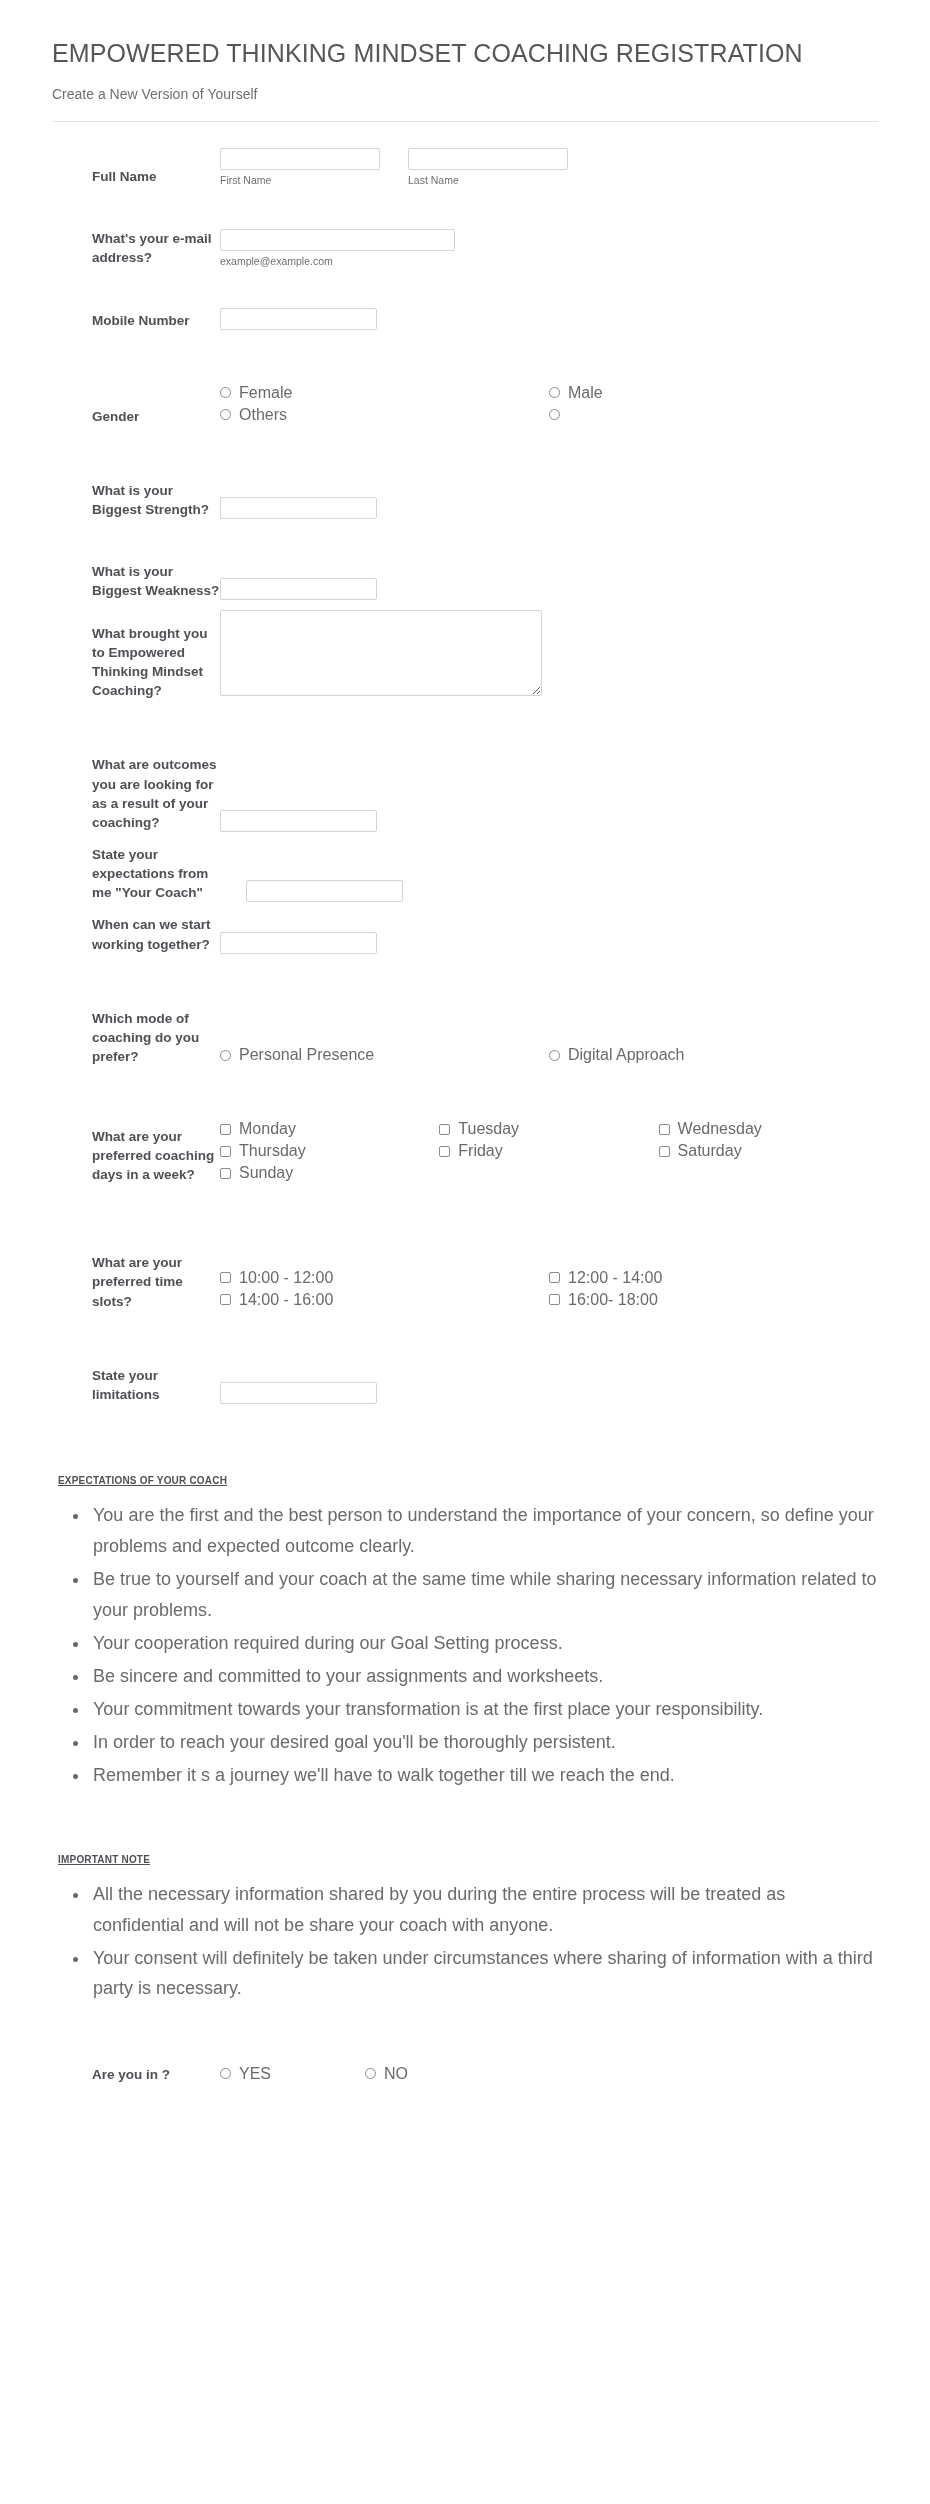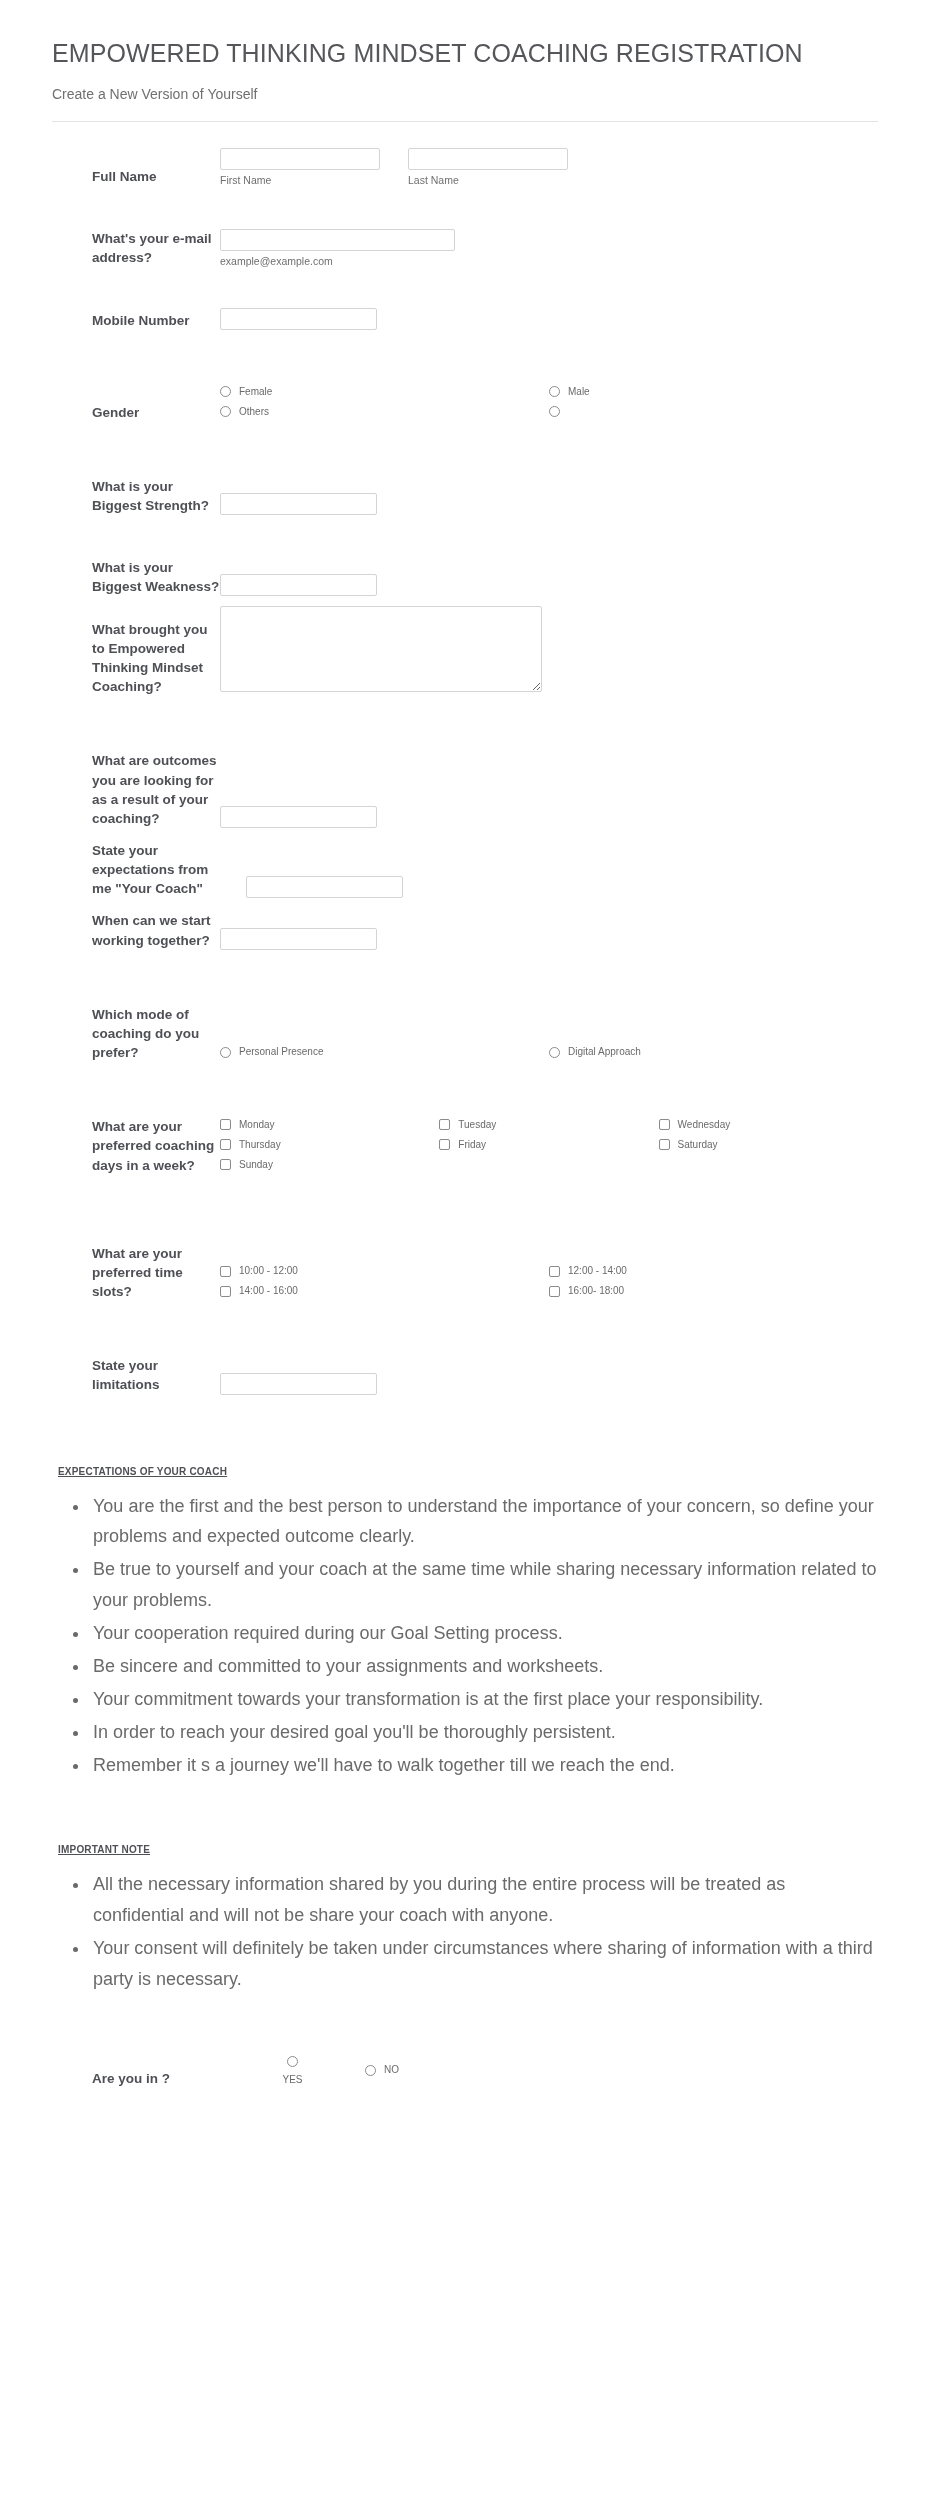--- a/index.html
+++ b/index.html
@@ -119,21 +119,21 @@
   .opt {
     display: flex;
     align-items: center;
     gap: 8px;
     font-size: 12.5px;
     color: #6a6a6a;
     line-height: 1;
     padding: 3px 0 3px 0;
     min-height: 20px;
   }
-  .opt-label { font-size: 10px; color: #6a6a6a; }
+  .opt-label { font-size: 16px; color: #6a6a6a; }
 
   .radio-dot {
     width: 11px;
     height: 11px;
     border: 1px solid #8b8b8b;
     border-radius: 50%;
     background: #fff;
     flex: 0 0 11px;
     display: inline-block;
   }
@@ -415,21 +415,21 @@
     </ul>
   </div>
 
   <div class="spacer-lg"></div>
   <div class="spacer-sm"></div>
 
   <div class="field-row" style="margin-bottom:0;">
     <div class="field-label">Are you in ?</div>
     <div class="field-control">
       <div class="opt-grid">
-        <label class="opt" style="width:145px;flex-direction:column;">
+        <label class="opt" style="width:145px;">
           <span class="radio-dot"></span>
           <span class="opt-label">YES</span>
         </label>
         <label class="opt">
           <span class="radio-dot"></span>
           <span class="opt-label">NO</span>
         </label>
       </div>
     </div>
   </div>

